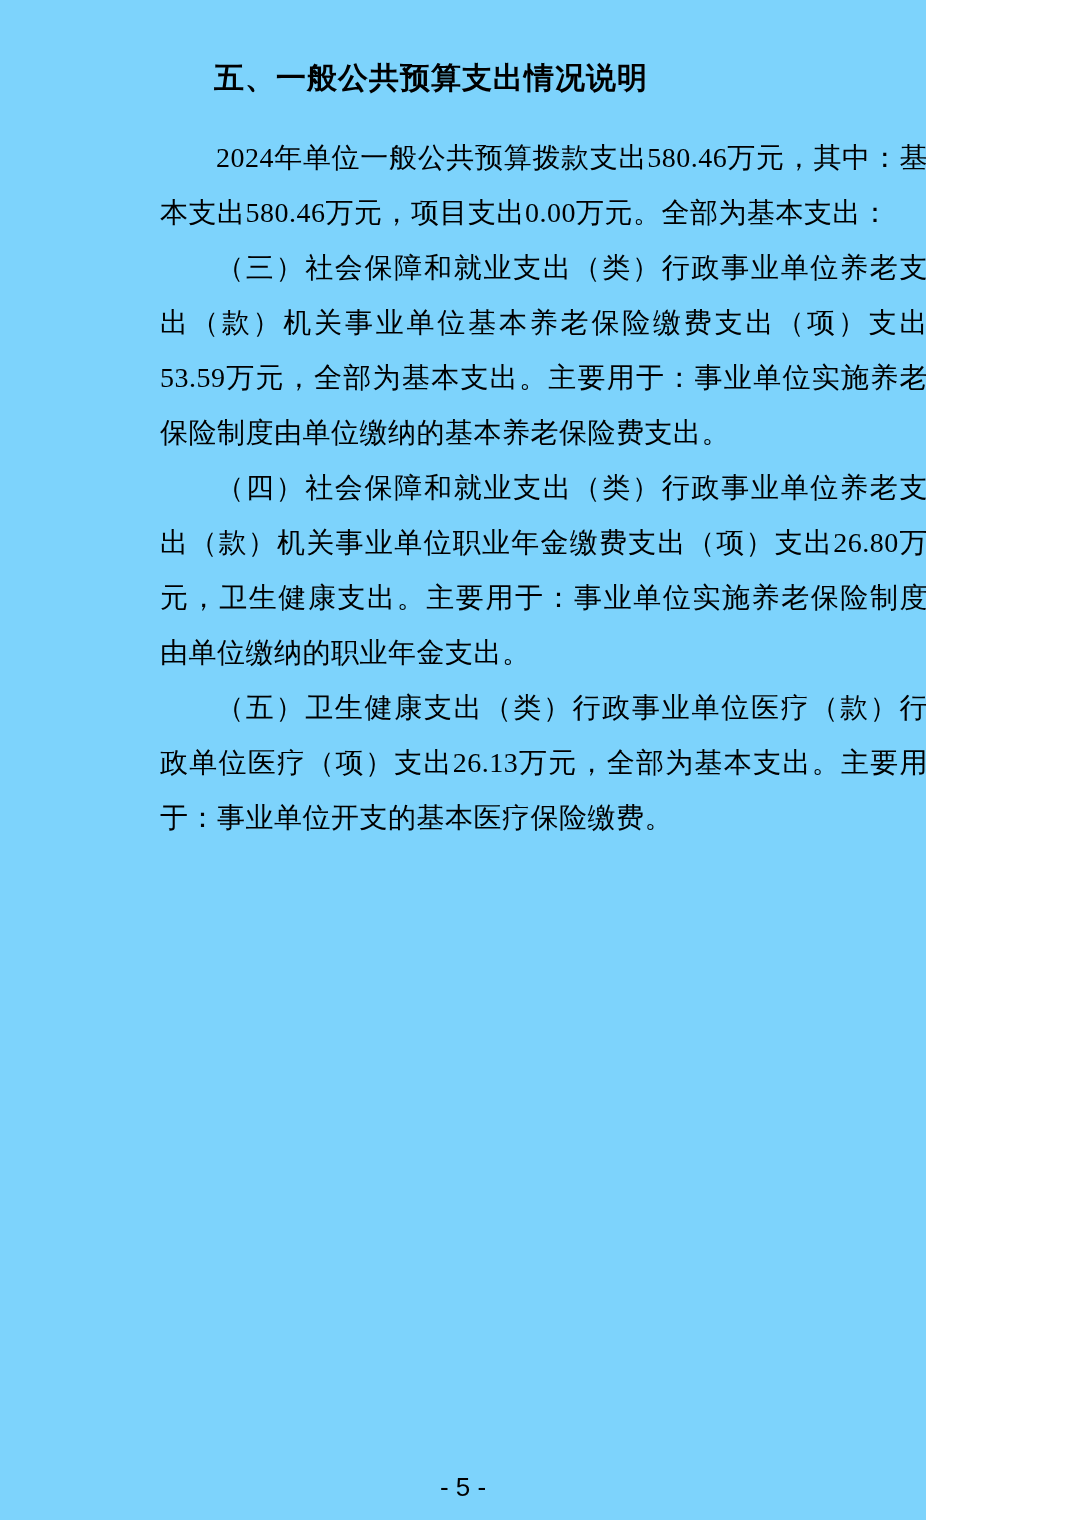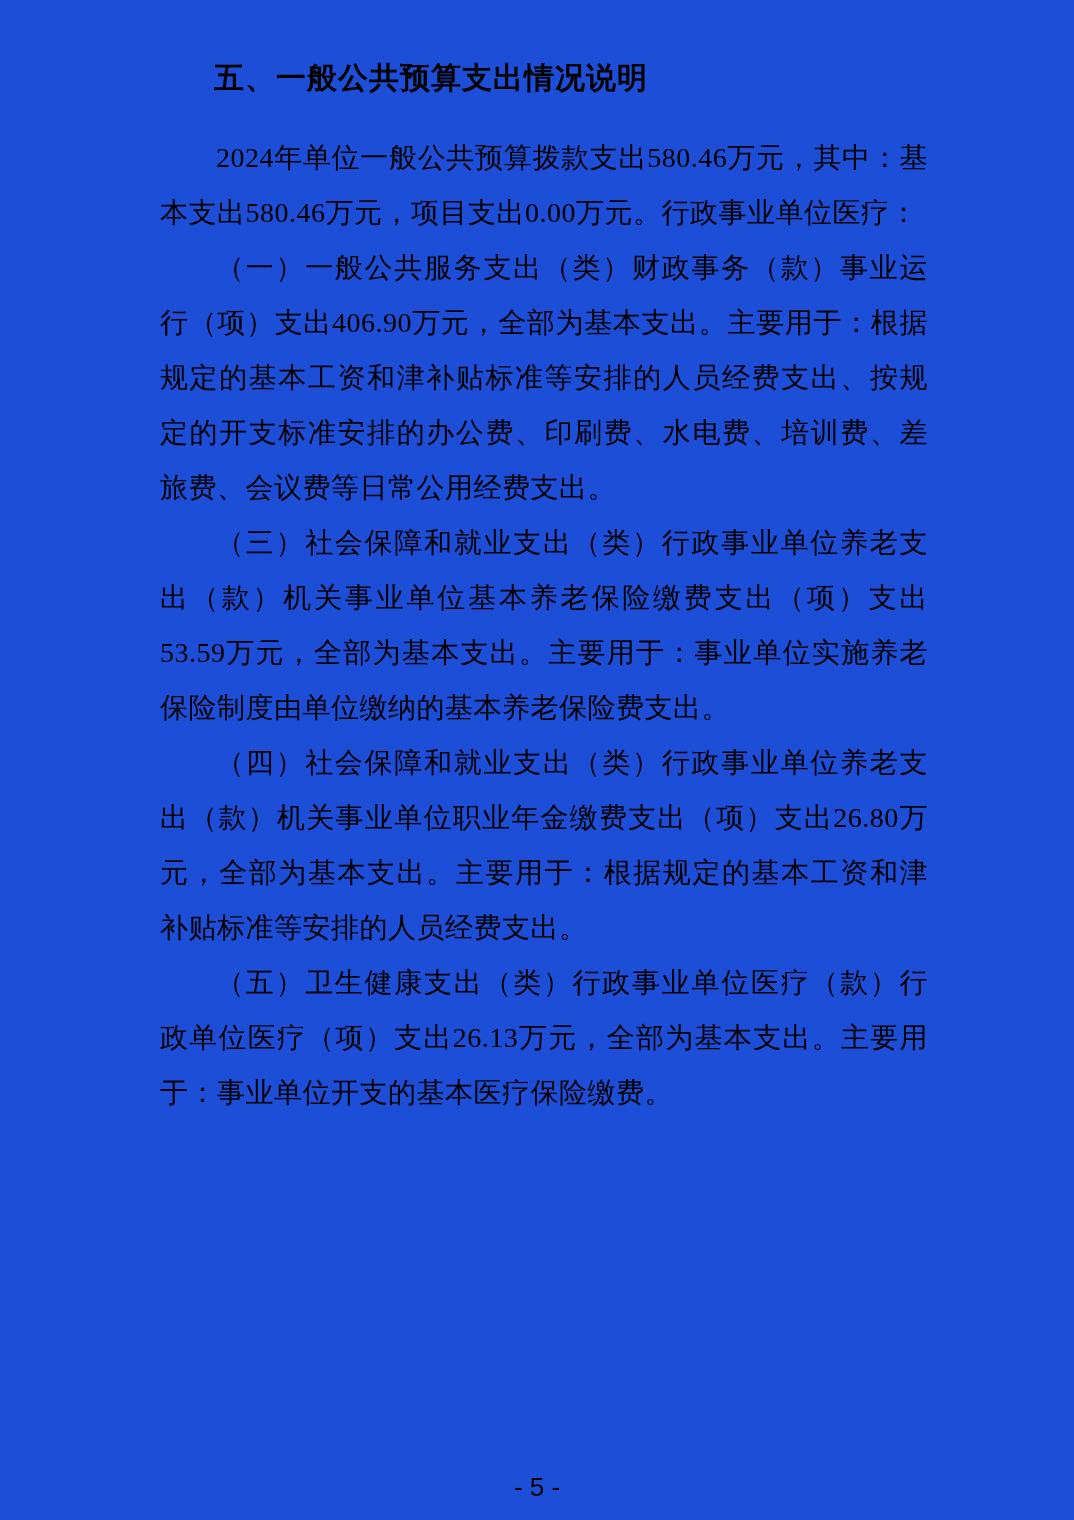--- a/index.html
+++ b/index.html
@@ -2,23 +2,23 @@
 <html><head>
 <meta charset="utf-8">
 <style>
   html, body {
     margin: 0;
     padding: 0;
     background: #ffffff;
   }
   .page {
     position: relative;
-    width: 1074px;
+    width: 926px;
     height: 1520px;
-    background: #1d4ed8;
+    background: #7dd3fc;
     color: #000000;
     overflow: hidden;
   }
   .title {
     position: absolute;
     left: 214px;
     top: 58px;
     margin: 0;
     font-family: "Liberation Sans", "DejaVu Sans", sans-serif;
     font-weight: 700;
@@ -54,22 +54,21 @@
   }
 </style>
 </head>
 <body>
 
 <div class="page">
 
   <h1 class="title">五、一般公共预算支出情况说明</h1>
 
   <div class="doc-body">
-    <p>2024年单位一般公共预算拨款支出580.46万元，其中：基本支出580.46万元，项目支出0.00万元。行政事业单位医疗：</p>
-    <p>（一）一般公共服务支出（类）财政事务（款）事业运行（项）支出406.90万元，全部为基本支出。主要用于：根据规定的基本工资和津补贴标准等安排的人员经费支出、按规定的开支标准安排的办公费、印刷费、水电费、培训费、差旅费、会议费等日常公用经费支出。</p>
+    <p>2024年单位一般公共预算拨款支出580.46万元，其中：基本支出580.46万元，项目支出0.00万元。全部为基本支出：</p>
     <p>（三）社会保障和就业支出（类）行政事业单位养老支出（款）机关事业单位基本养老保险缴费支出（项）支出53.59万元，全部为基本支出。主要用于：事业单位实施养老保险制度由单位缴纳的基本养老保险费支出。</p>
-    <p>（四）社会保障和就业支出（类）行政事业单位养老支出（款）机关事业单位职业年金缴费支出（项）支出26.80万元，全部为基本支出。主要用于：根据规定的基本工资和津补贴标准等安排的人员经费支出。</p>
+    <p>（四）社会保障和就业支出（类）行政事业单位养老支出（款）机关事业单位职业年金缴费支出（项）支出26.80万元，卫生健康支出。主要用于：事业单位实施养老保险制度由单位缴纳的职业年金支出。</p>
     <p>（五）卫生健康支出（类）行政事业单位医疗（款）行政单位医疗（项）支出26.13万元，全部为基本支出。主要用于：事业单位开支的基本医疗保险缴费。</p>
   </div>
 
   <div class="page-number">- 5 -</div>
 
 </div>
 
 </body></html>

